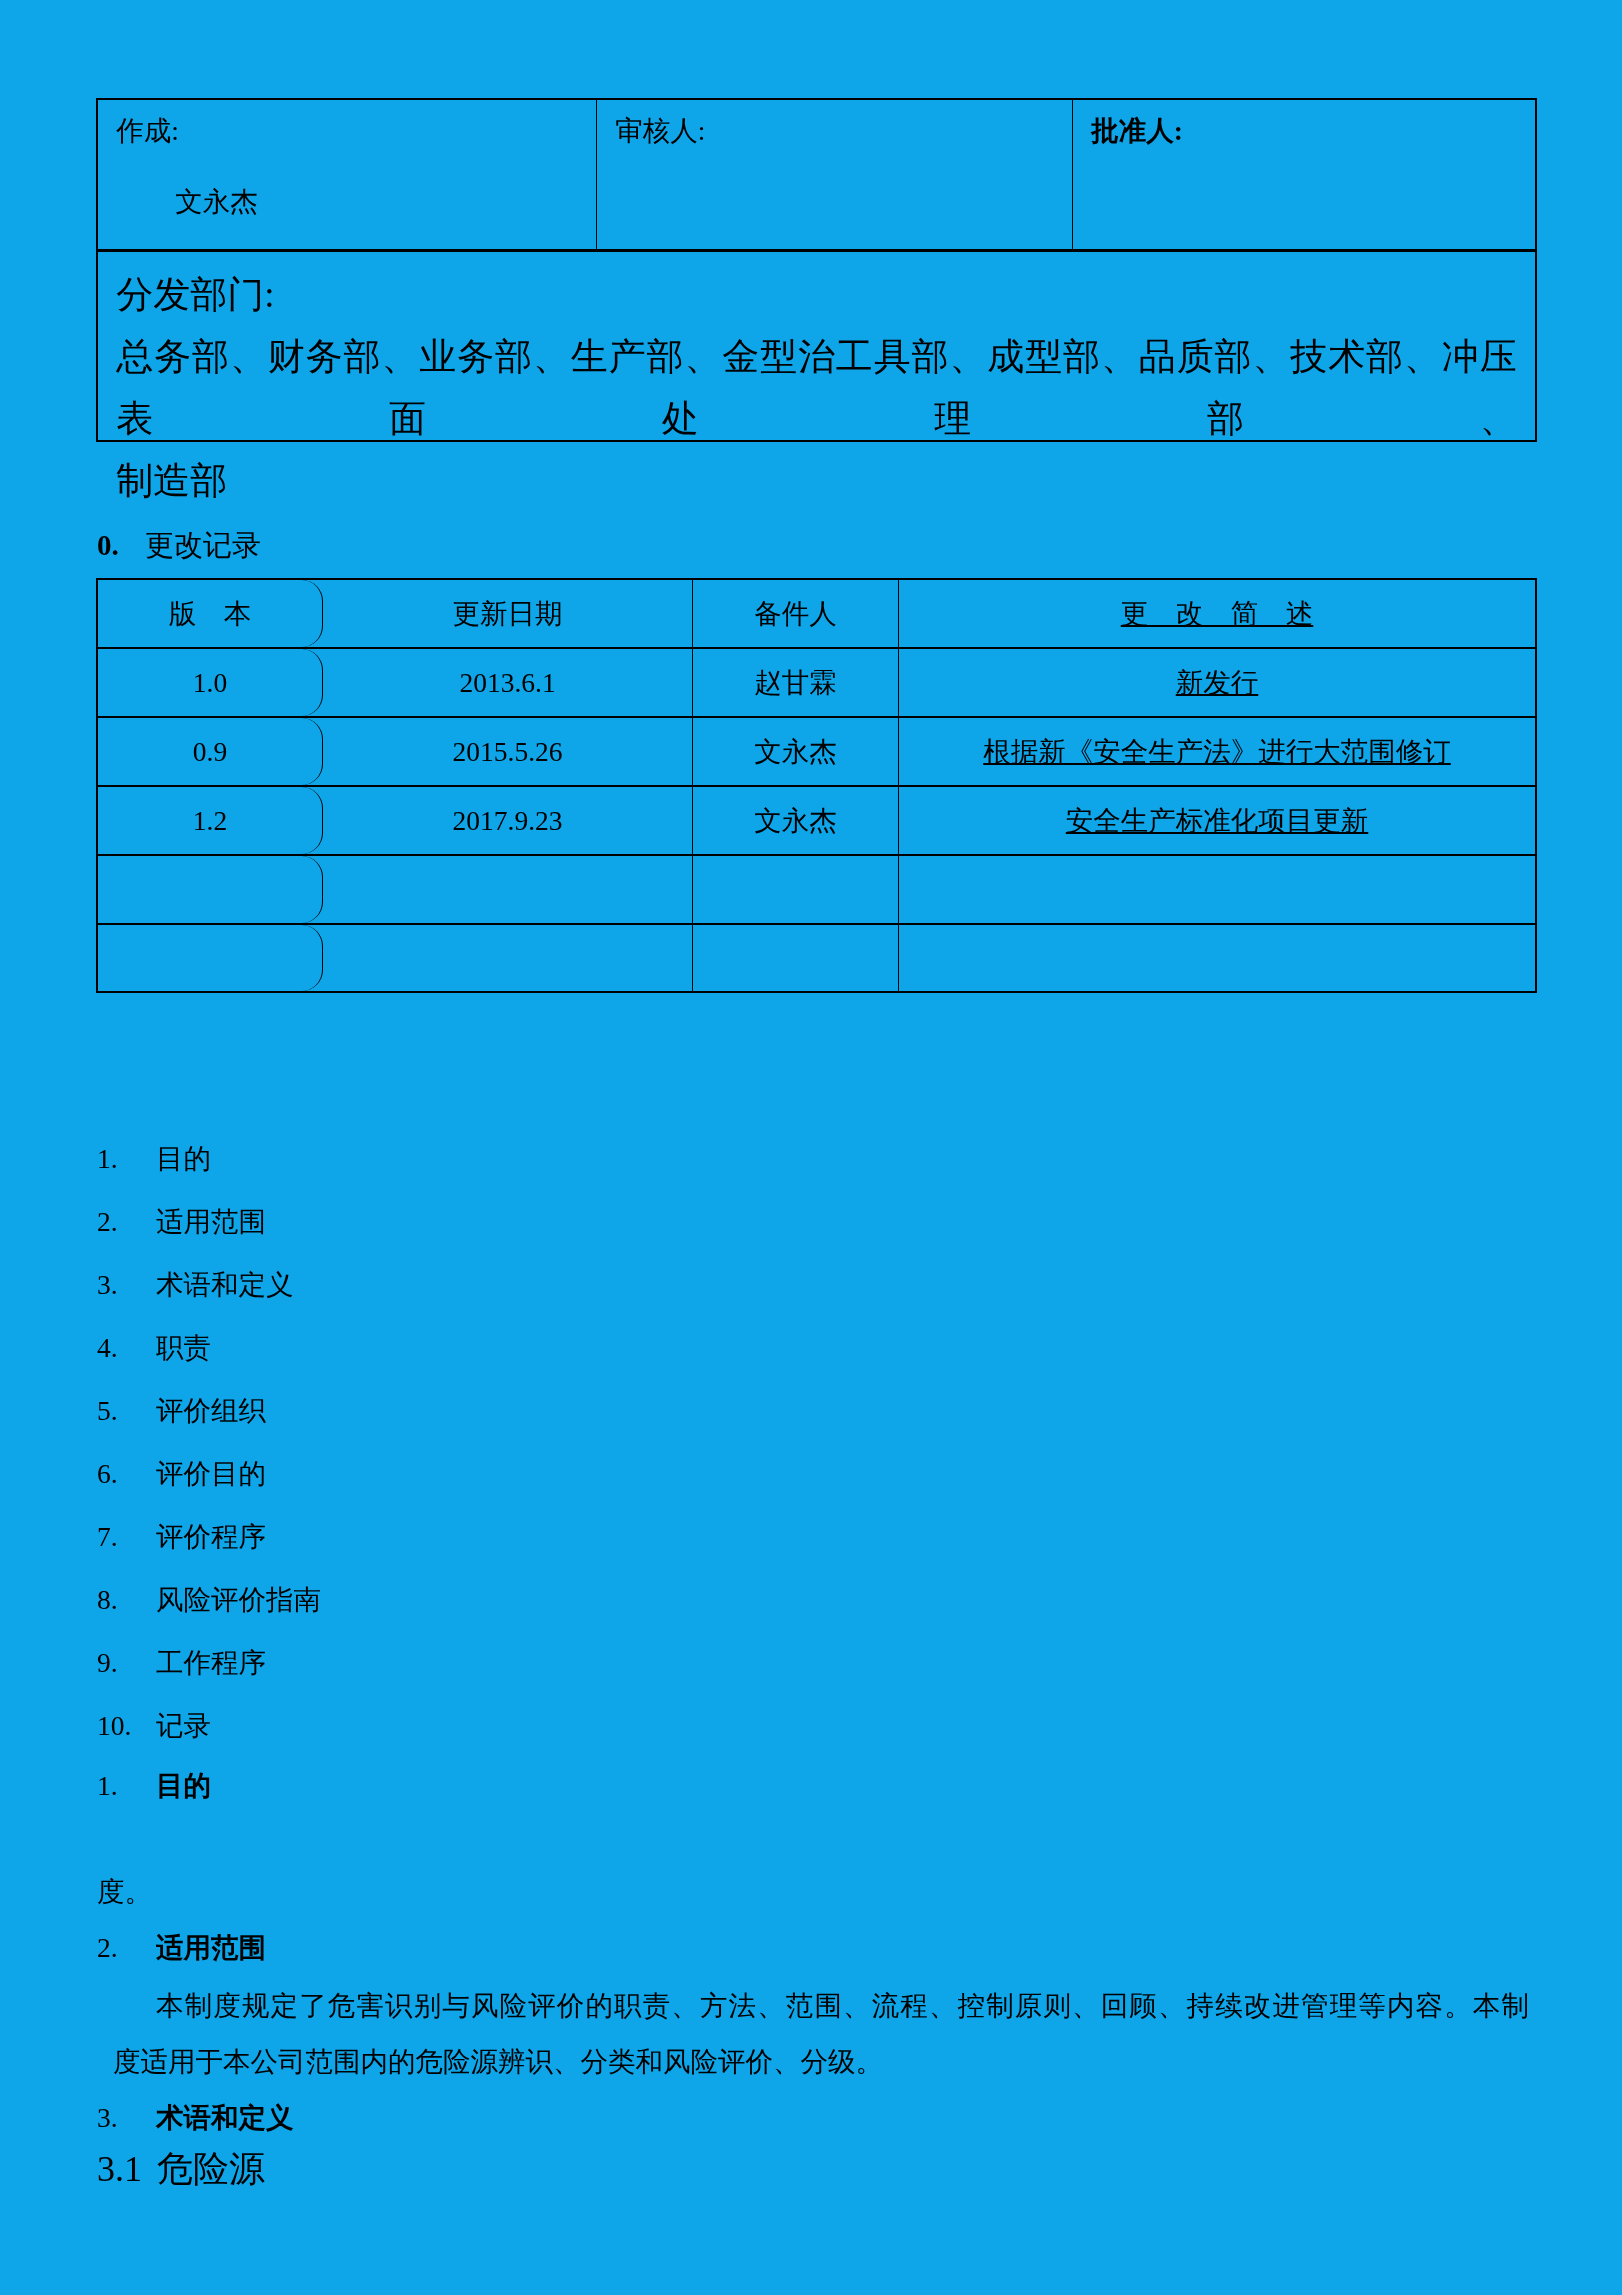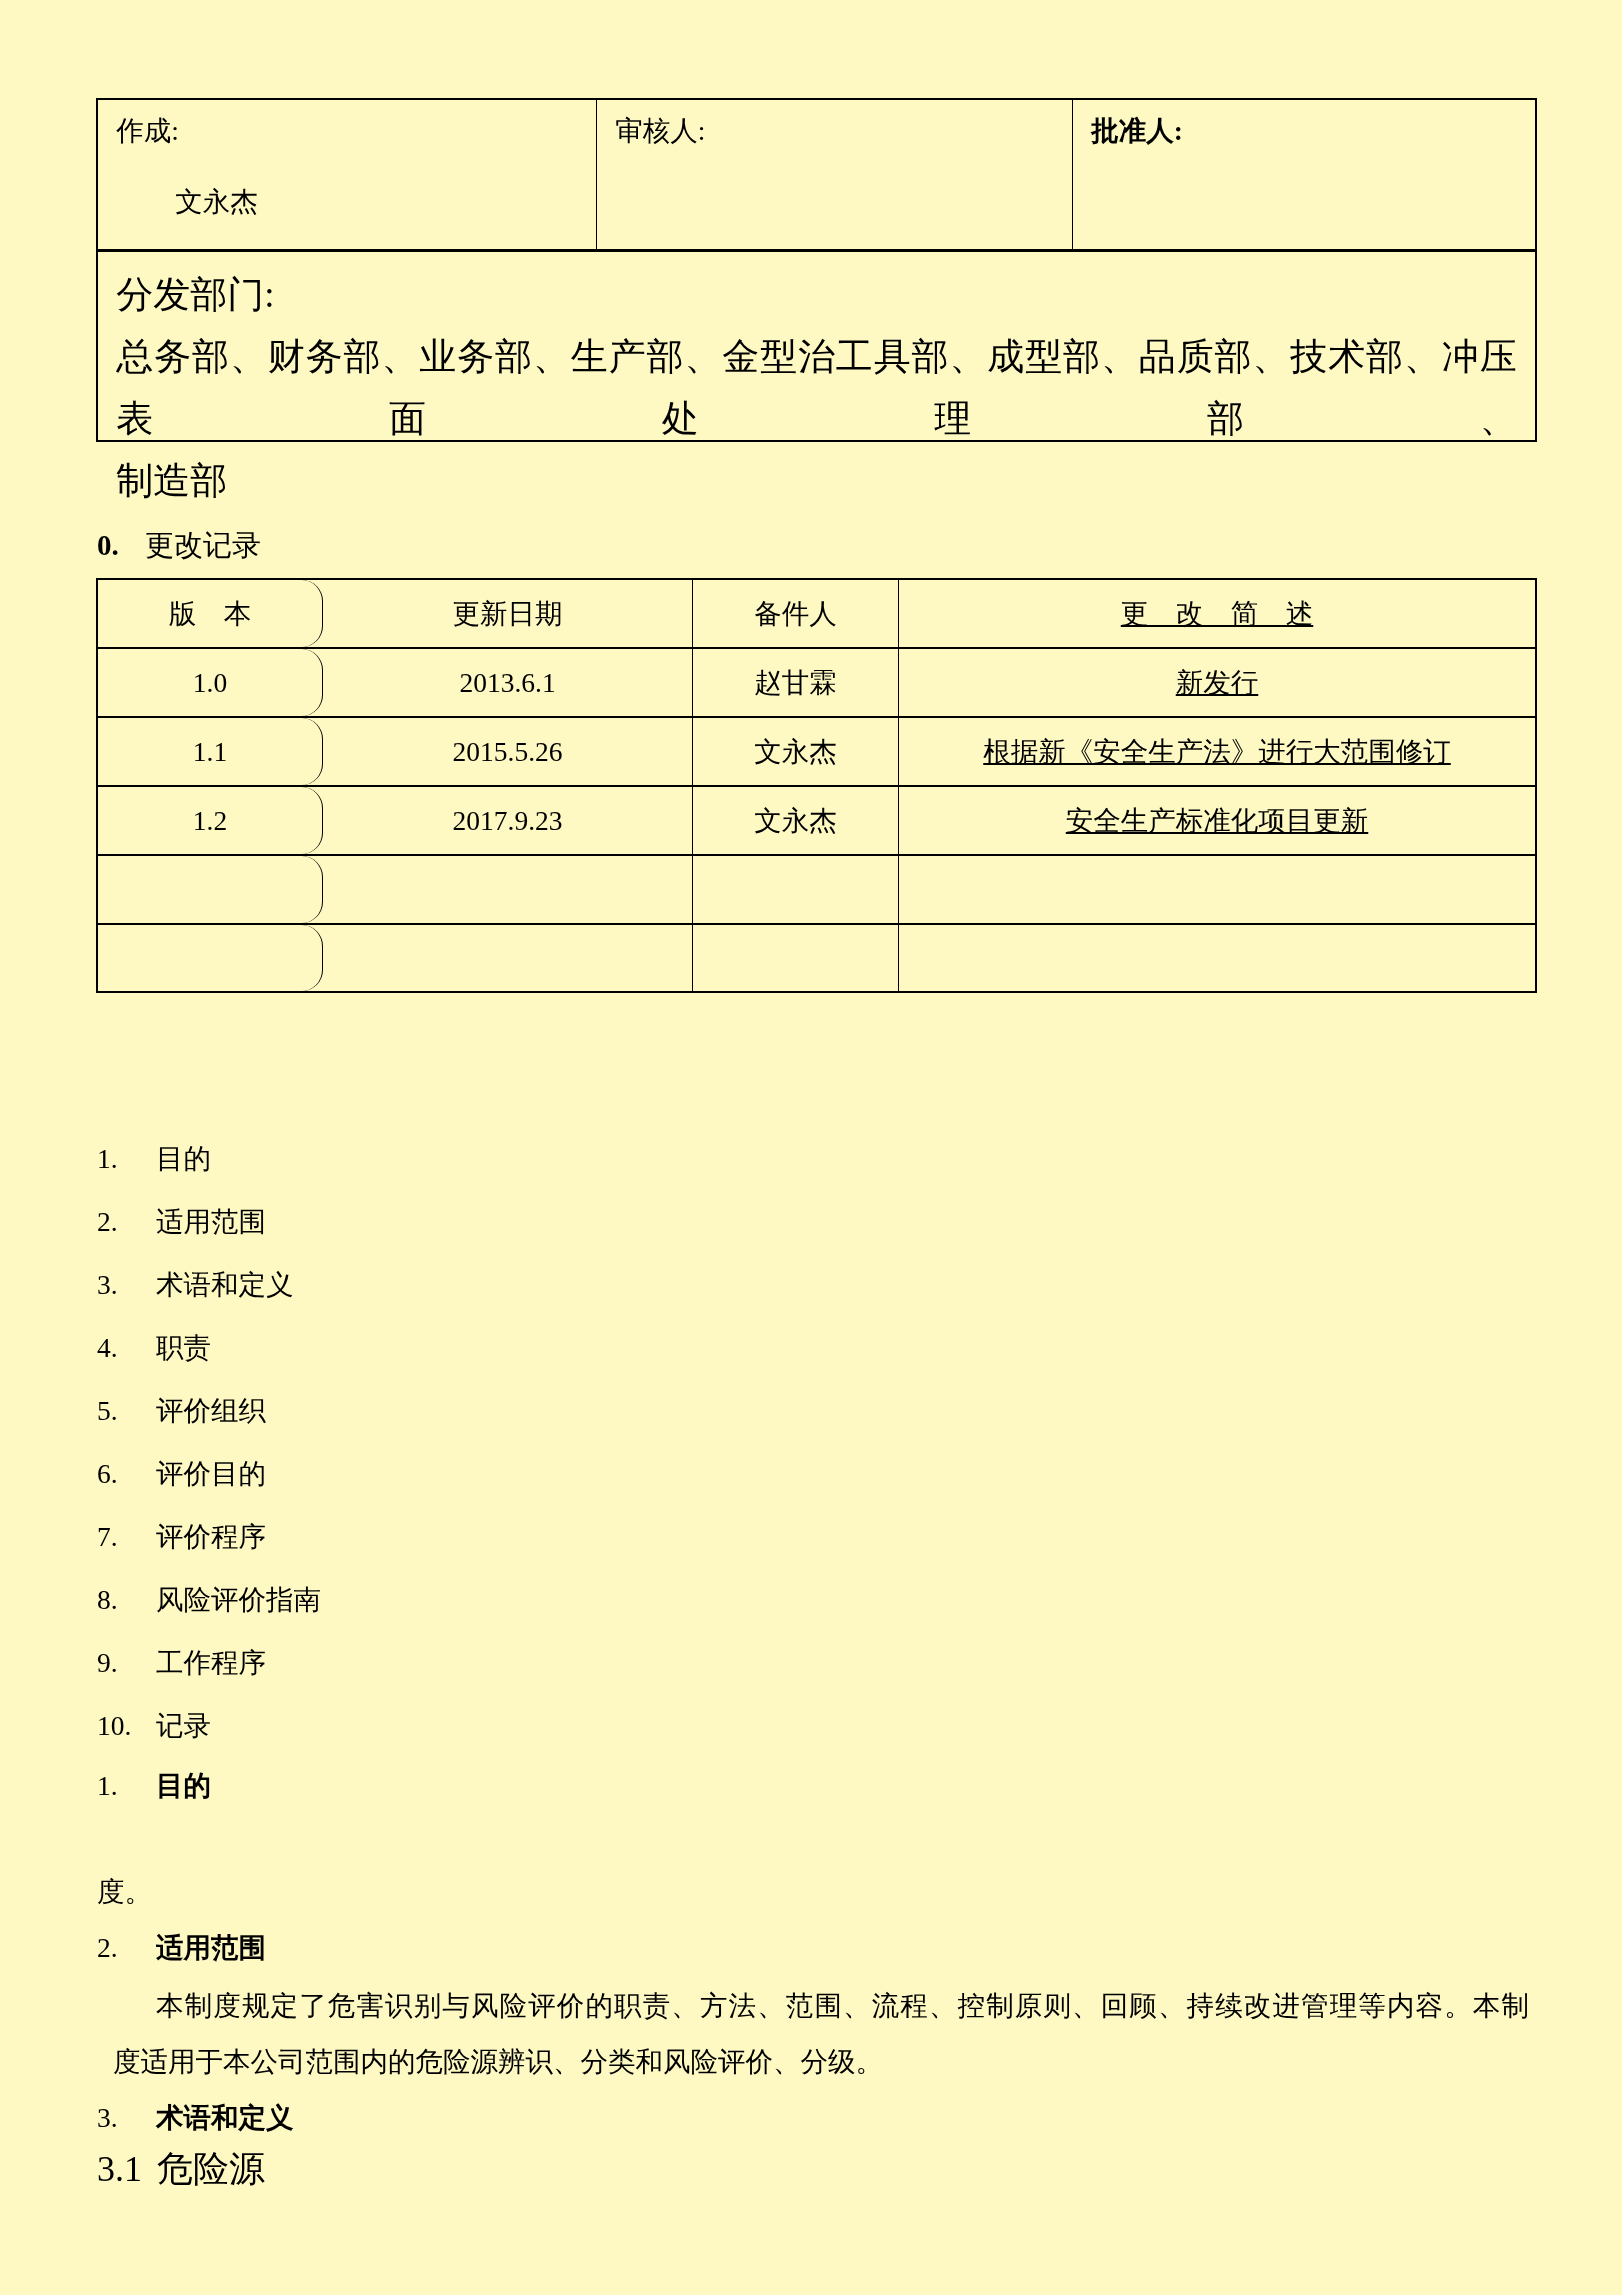--- a/index.html
+++ b/index.html
@@ -1,18 +1,18 @@
 <!DOCTYPE html>
 <html style="font-size:10.5px"><head>
 <meta charset="utf-8">
 <style>
   html,body{margin:0;padding:0;background:#888;}
   *{box-sizing:border-box;}
   .page{
-    position:relative;width:1623px;height:2295px;background:#fef9c3;
+    position:relative;width:1623px;height:2295px;background:#0ea5e9;
     font-family:"Liberation Serif","DejaVu Serif",serif;color:#000;
     overflow:hidden;
   }
   .abs{position:absolute;}
 
   
   .approval-table{left:96px;top:98px;width:1441px;border:2.6px solid #000;}
   .ap-row1{display:flex;height:152px;border-bottom:3.3px solid #000;}
   .ap-cell{border-right:1.3px solid #000;padding:14.4px 18.3px;font-size:27.5px;line-height:34px;}
   .ap-cell:last-child{border-right:none;font-weight:bold;}
@@ -91,21 +91,21 @@
       <div class="cl-cell cl-c3">备件人</div>
       <div class="cl-cell cl-c4">更　改　简　述</div>
     </div>
     <div class="cl-row">
       <div class="cl-cell cl-c1">1.0</div>
       <div class="cl-cell cl-c2">2013.6.1</div>
       <div class="cl-cell cl-c3">赵甘霖</div>
       <div class="cl-cell cl-c4">新发行</div>
     </div>
     <div class="cl-row">
-      <div class="cl-cell cl-c1">1.1</div>
+      <div class="cl-cell cl-c1">0.9</div>
       <div class="cl-cell cl-c2">2015.5.26</div>
       <div class="cl-cell cl-c3">文永杰</div>
       <div class="cl-cell cl-c4">根据新《安全生产法》进行大范围修订</div>
     </div>
     <div class="cl-row">
       <div class="cl-cell cl-c1">1.2</div>
       <div class="cl-cell cl-c2">2017.9.23</div>
       <div class="cl-cell cl-c3">文永杰</div>
       <div class="cl-cell cl-c4">安全生产标准化项目更新</div>
     </div>

